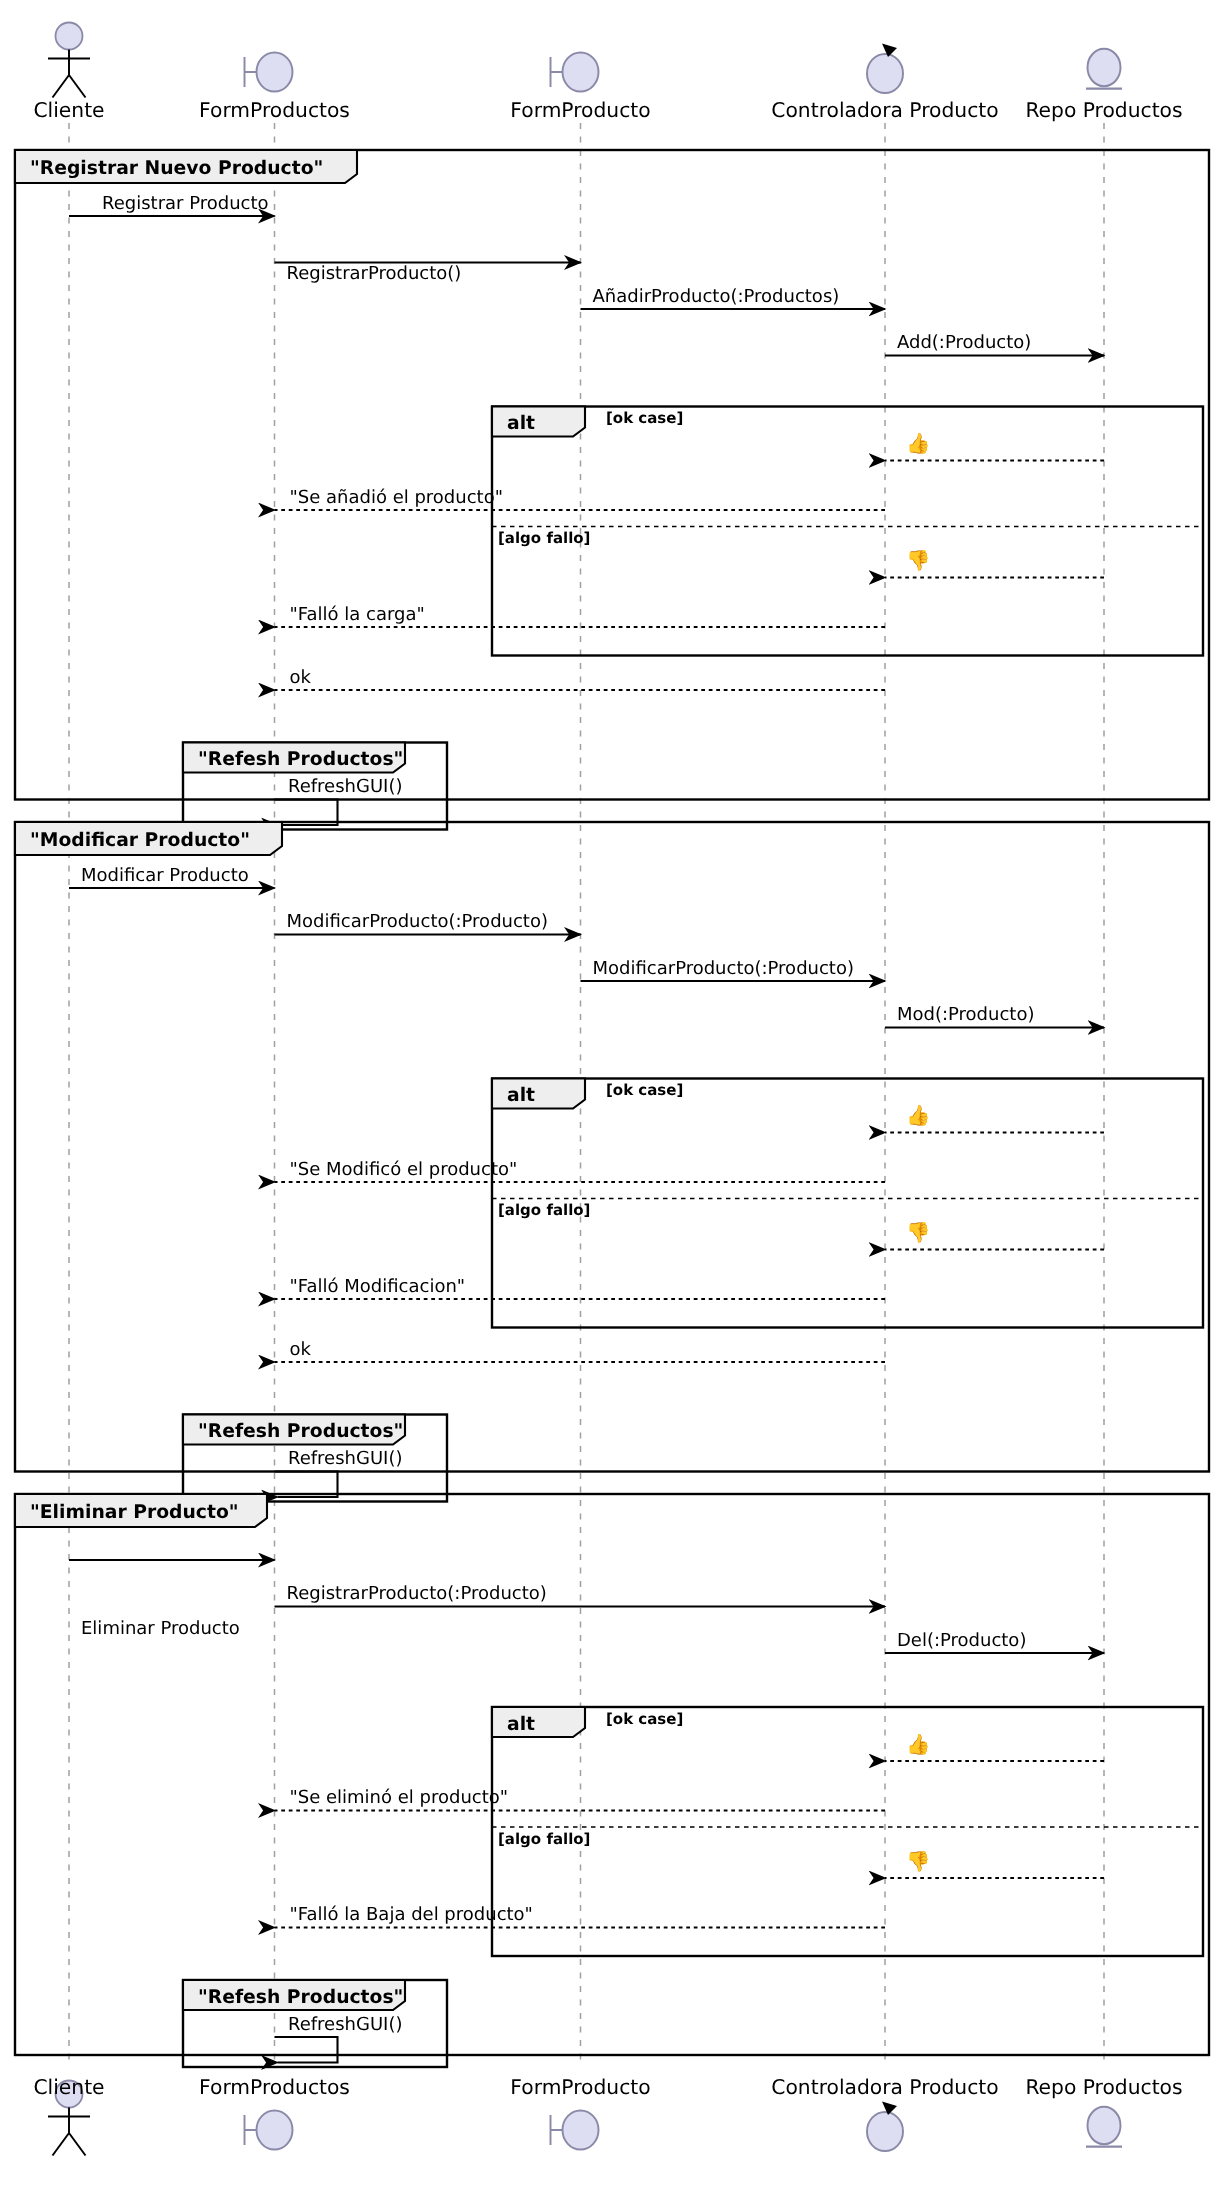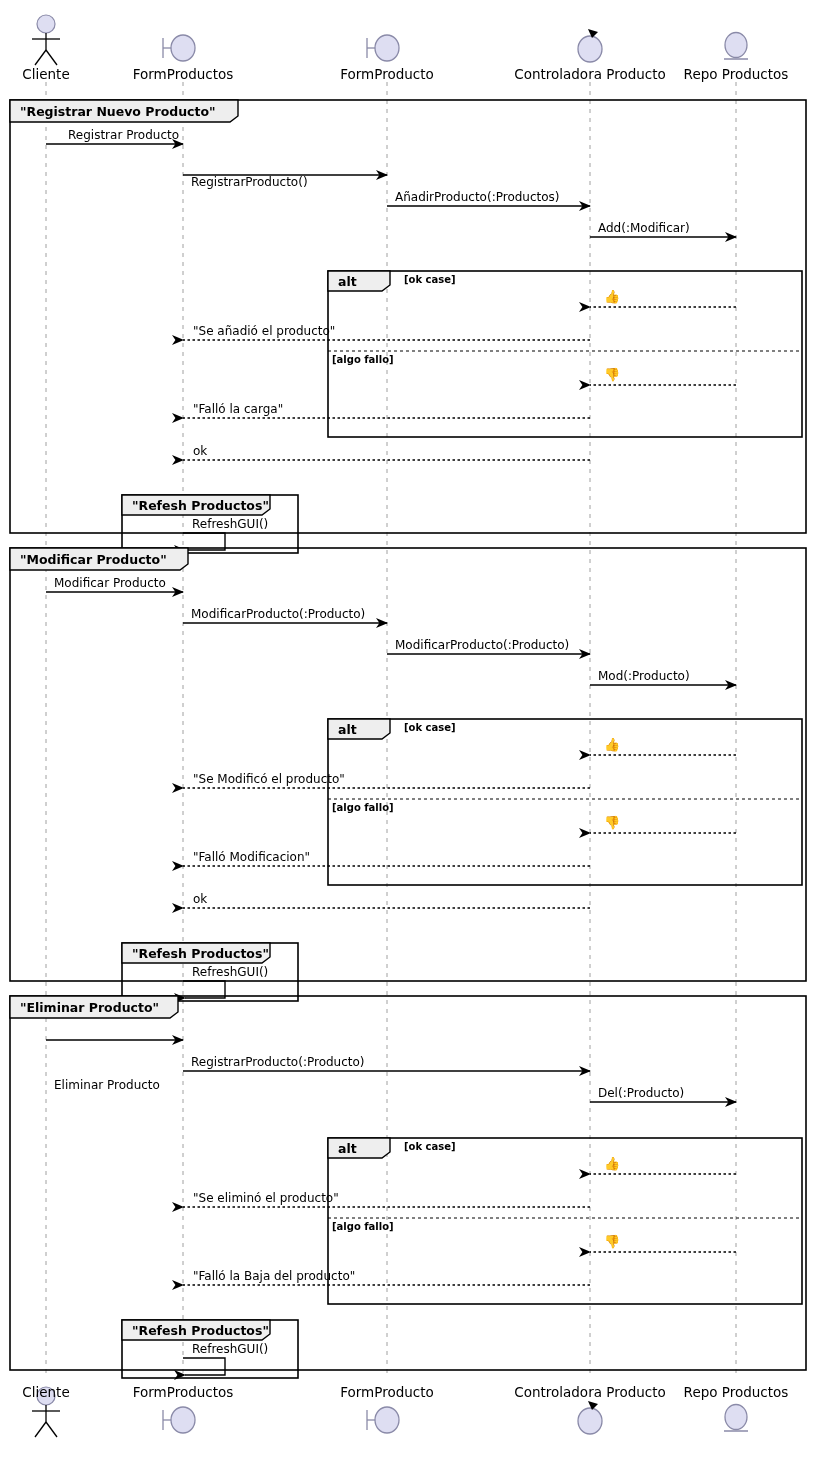--- a/index.html
+++ b/index.html
@@ -127,21 +127,21 @@
       <div class="lbl participant-name" style="left: 736px; top: 68px; transform: translateX(-50%);">Repo Productos</div>
       <div class="lbl participant-name" style="left: 46px; top: 1386px; transform: translateX(-50%);">Cliente</div>
       <div class="lbl participant-name" style="left: 183px; top: 1386px; transform: translateX(-50%);">FormProductos</div>
       <div class="lbl participant-name" style="left: 387px; top: 1386px; transform: translateX(-50%);">FormProducto</div>
       <div class="lbl participant-name" style="left: 590px; top: 1386px; transform: translateX(-50%);">Controladora Producto</div>
       <div class="lbl participant-name" style="left: 736px; top: 1386px; transform: translateX(-50%);">Repo Productos</div>
       <div class="lbl frag-title" style="left: 20px; top: 106px;">"Registrar Nuevo Producto"</div>
       <div class="lbl msg-label" style="left: 68px; top: 129px;">Registrar Producto</div>
       <div class="lbl msg-label" style="left: 191px; top: 144px; margin-top: 32px;">RegistrarProducto()</div>
       <div class="lbl msg-label" style="left: 395px; top: 191px;">AñadirProducto(:Productos)</div>
-      <div class="lbl msg-label" style="left: 598px; top: 222px;">Add(:Modificar)</div>
+      <div class="lbl msg-label" style="left: 598px; top: 222px;">Add(:Producto)</div>
       <div class="lbl frag-title" style="left: 338px; top: 276px;">alt</div>
       <div class="lbl frag-guard" style="left: 404px; top: 275px;">[ok case]</div>
       <div class="lbl emoji" style="left: 604px; top: 290px;">👍</div>
       <div class="lbl msg-label" style="left: 193px; top: 325px;">"Se añadió el producto"</div>
       <div class="lbl frag-guard" style="left: 332px; top: 355px;">[algo fallo]</div>
       <div class="lbl emoji" style="left: 604px; top: 368px;">👎</div>
       <div class="lbl msg-label" style="left: 193px; top: 403px;">"Falló la carga"</div>
       <div class="lbl msg-label" style="left: 193px; top: 445px;">ok</div>
       <div class="lbl frag-title" style="left: 132px; top: 500px;">"Refesh Productos"</div>
       <div class="lbl msg-label" style="left: 192px; top: 518px;">RefreshGUI()</div>

